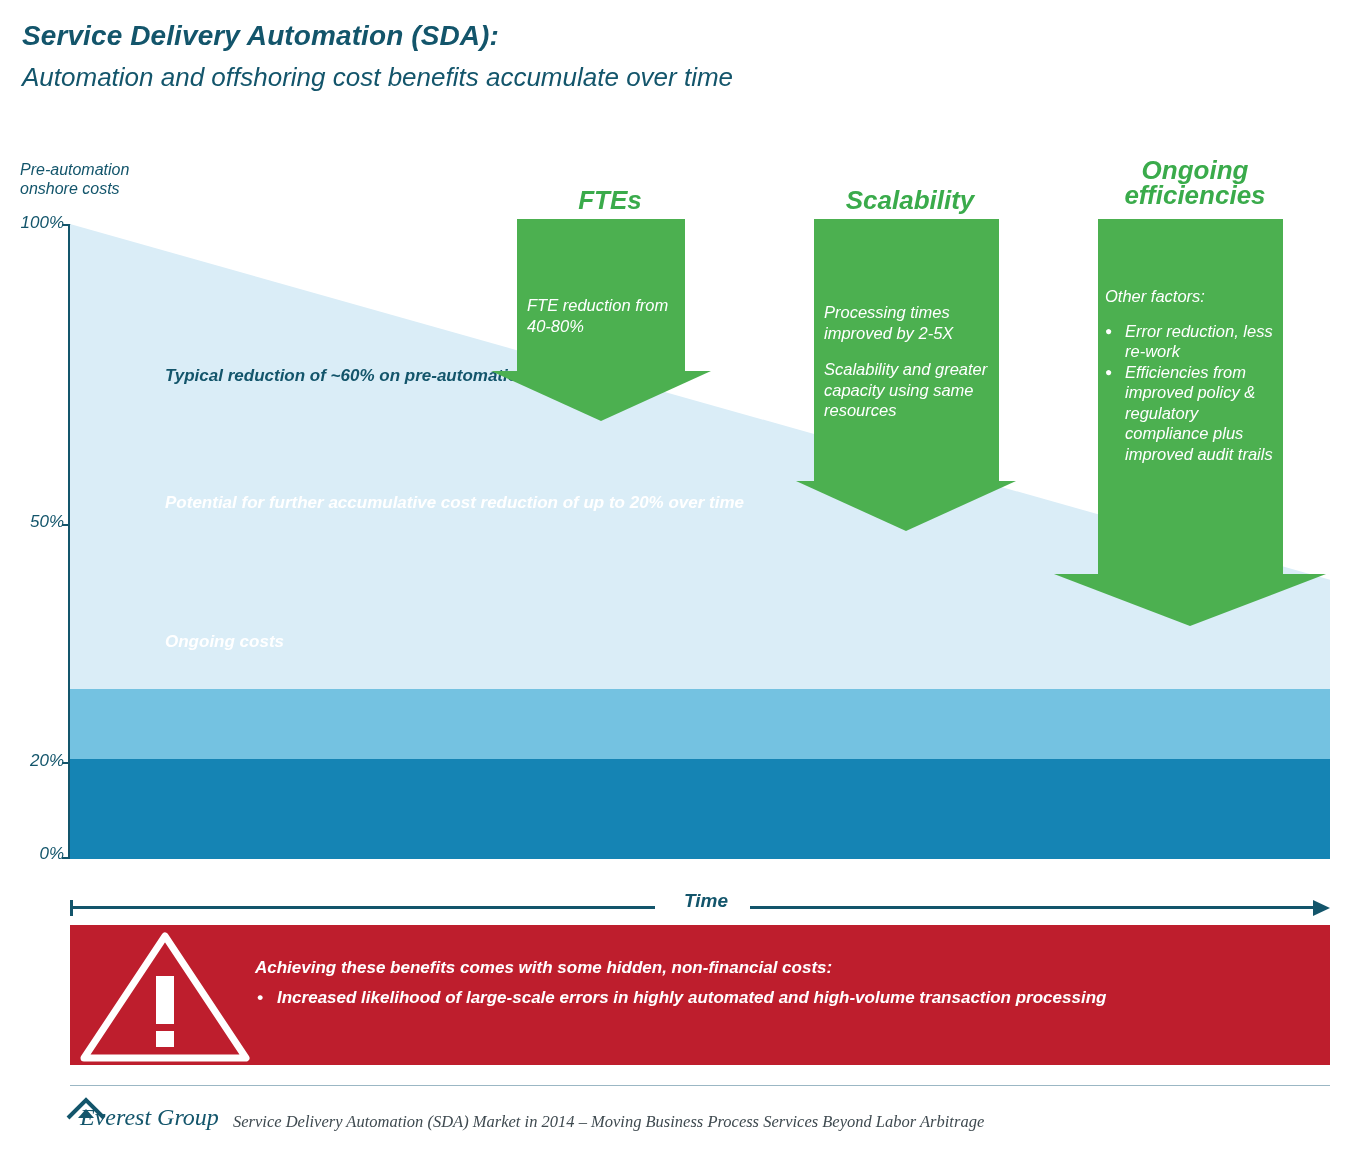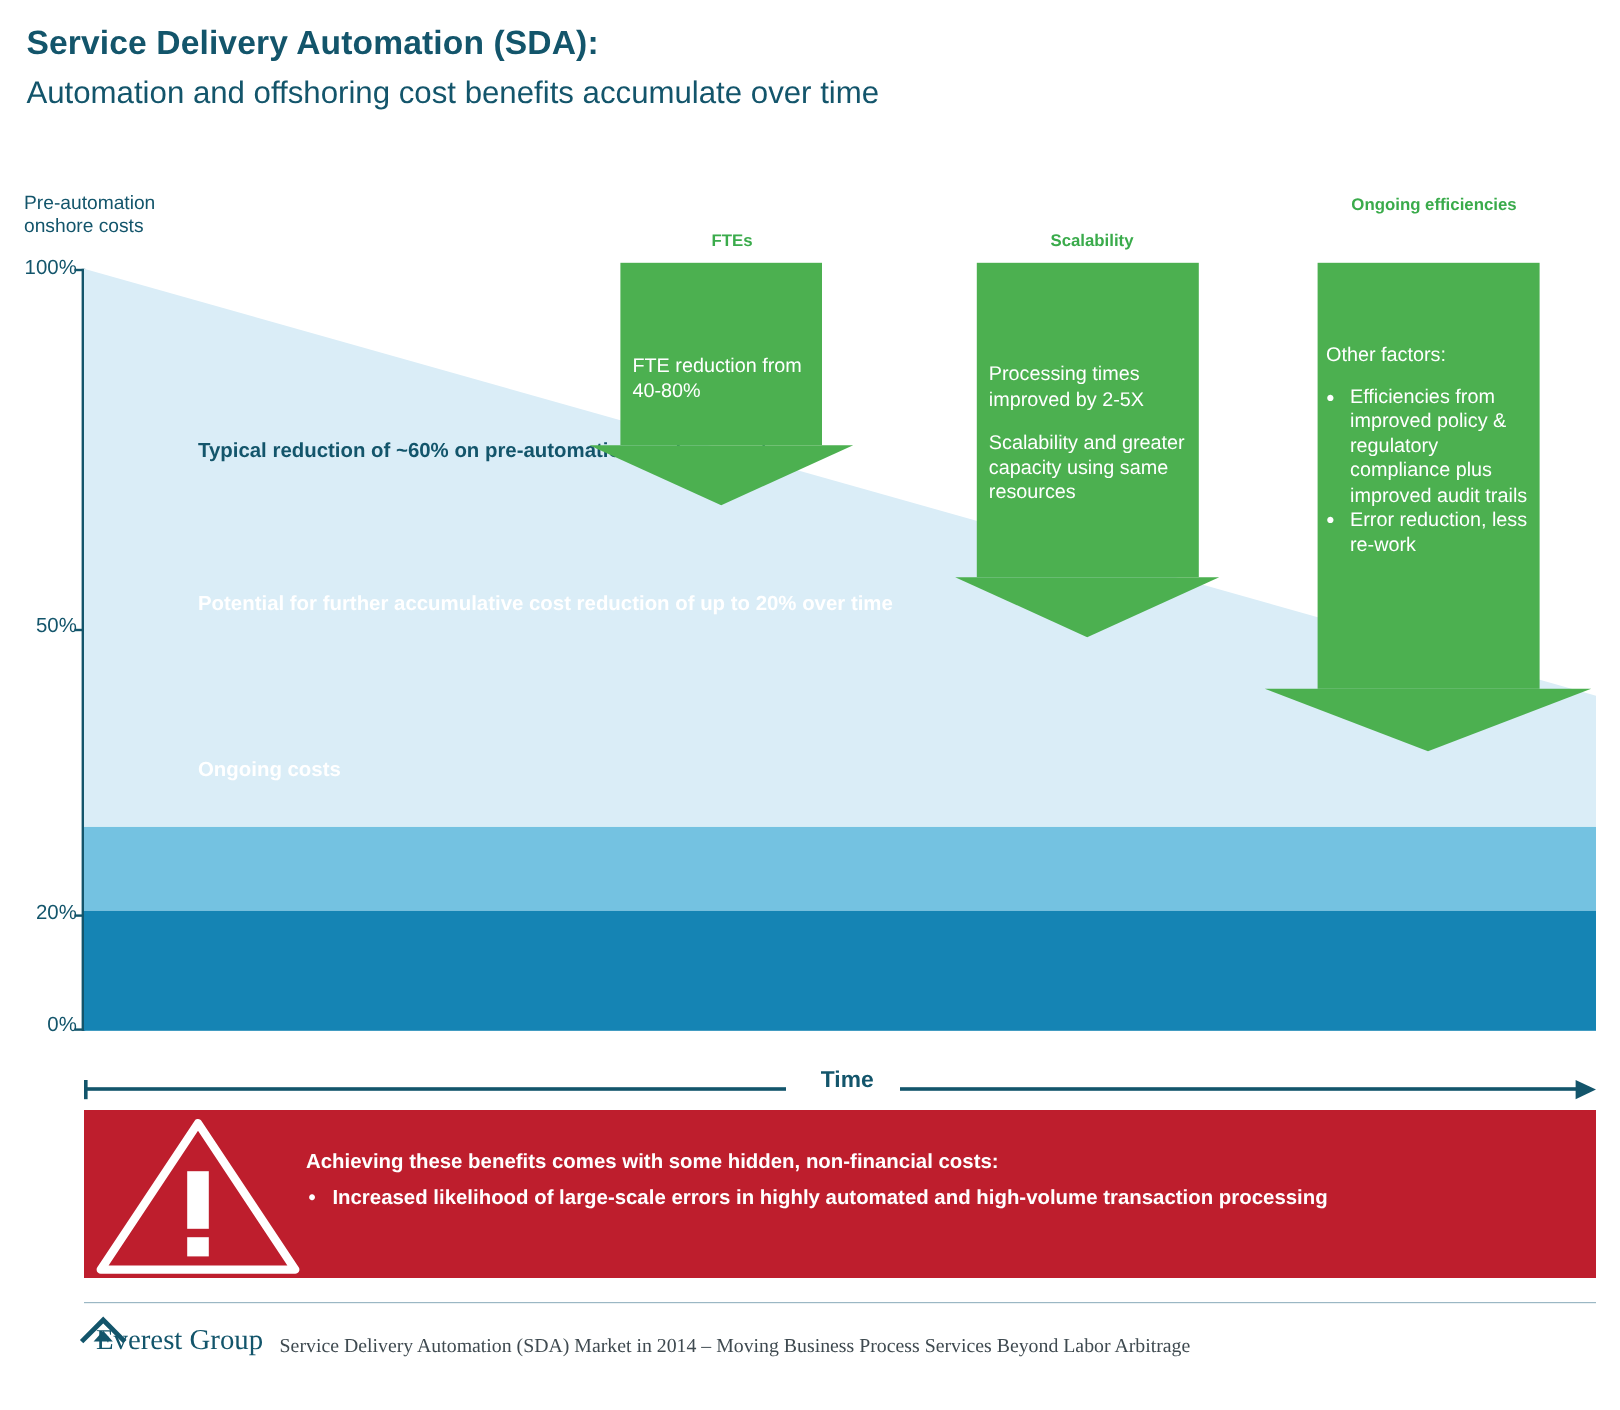--- a/index.html
+++ b/index.html
@@ -12,20 +12,21 @@
     background: #ffffff;
     font-family: "Liberation Sans", sans-serif;
     color: #1b4f72;
     position: relative;
     overflow: hidden;
   }
   .page {
     position: relative;
     width: 1251px;
     height: 1175px;
+    font-style: italic;
   }
 
   
   .title-main {
     position: absolute;
     left: 22px;
     top: 20px;
     font-size: 28px;
     font-weight: bold;
     color: #13556b;
@@ -119,21 +120,21 @@
     font-weight: bold;
     color: #13556b;
   }
   .lbl-typical { left: 165px; top: 366px; }
   .lbl-further { left: 165px; top: 493px; color:#ffffff; }
   .lbl-ongoing { left: 165px; top: 584px; color:#ffffff;margin-top:48px; }
 
   
   .col-title {
     position: absolute;
-    font-size: 14px;
+    font-size: 26px;
     font-weight: bold;
     color: #3aab4b;
     text-align: center;
     line-height: 25px;
   }
   .ct-ftes  { left: 500px; top: 188px; width: 220px; }
   .ct-scal  { left: 790px; top: 188px; width: 240px; }
   .ct-ong   { left: 1075px; top: 158px; width: 240px; }
 
   .arrow {
@@ -380,22 +381,22 @@
   </div>
 
   <div class="col-title ct-ong">Ongoing efficiencies</div>
   <div class="arrow" id="arrow-ong">
     <div class="shaft"></div>
     <div class="head"></div>
   </div>
   <div class="arrow-text" id="txt-ong">
     <p style="margin-bottom:14px;">Other factors:</p>
     <ul>
+      <li>Error reduction, less re-work</li>
       <li>Efficiencies from improved policy &amp; regulatory compliance plus improved audit trails</li>
-      <li>Error reduction, less re-work</li>
     </ul>
   </div>
 
   <div class="time-axis">
     <div class="time-cap-left"></div>
     <div class="time-line time-line-left"></div>
     <div class="time-label">Time</div>
     <div class="time-line time-line-right"></div>
     <div class="time-arrowhead"></div>
   </div>

